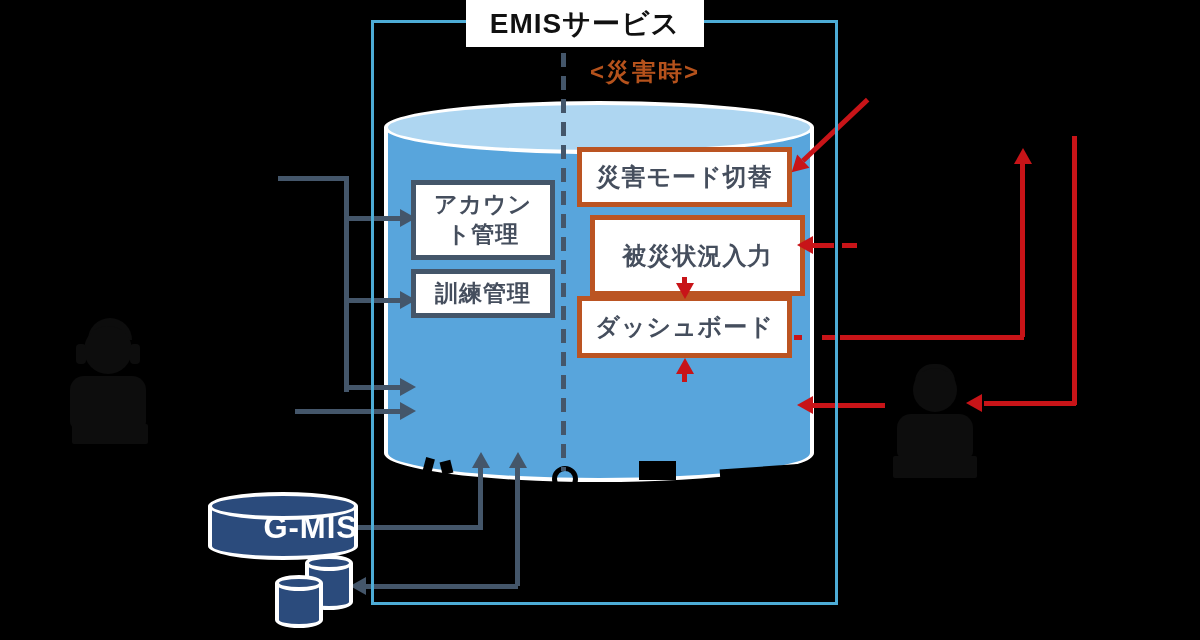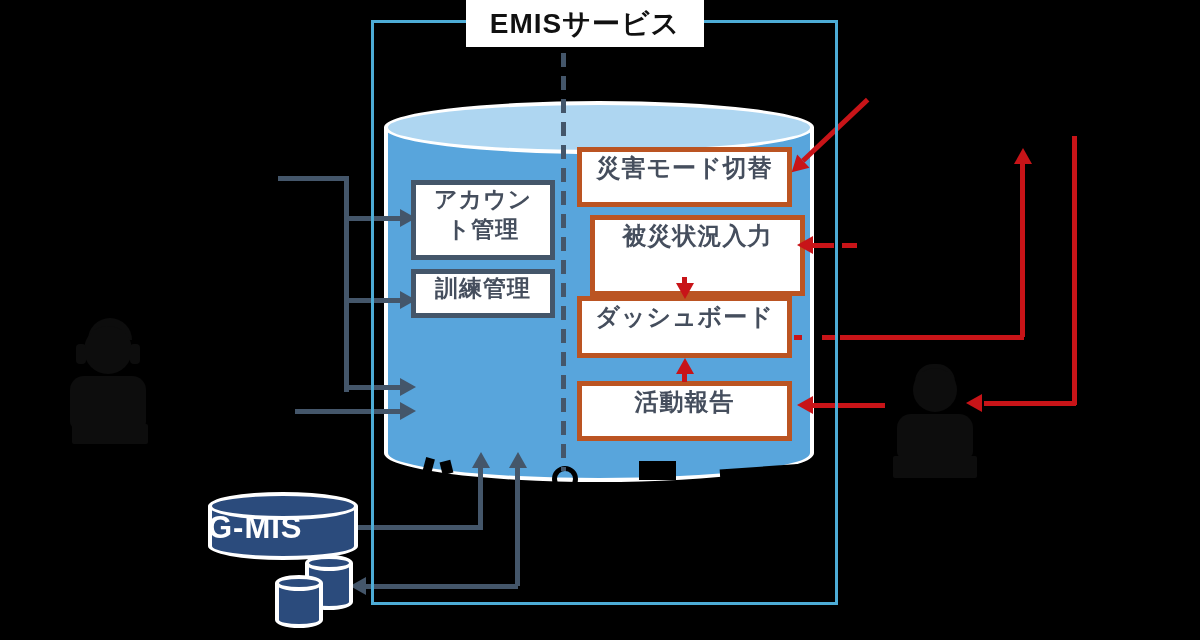--- a/index.html
+++ b/index.html
@@ -13,21 +13,21 @@
   
   .ell{position:absolute;border:4px solid #fff;border-radius:50%;box-sizing:border-box;}
   .cylbody{position:absolute;box-sizing:border-box;border-left:4px solid #fff;border-right:4px solid #fff;}
 
   
   .divider{position:absolute;left:561px;top:53px;width:5px;height:418px;
            background:repeating-linear-gradient(180deg,var(--slate,#44566a) 0 14px,transparent 14px 23px);}
 
   
   .nbox,.dbox{position:absolute;background:#fff;display:flex;flex-direction:column;align-items:center;
-              justify-content:flex-start;box-sizing:border-box;font-weight:bold;text-align:center;
+              justify-content:center;box-sizing:border-box;font-weight:bold;text-align:center;
               color:var(--box-text,#454e5d);}
   .nbox{border:5px solid var(--slate,#44566a);font-size:23px;line-height:1.3;letter-spacing:1px;}
   .dbox{border:5px solid var(--orange,#bb5422);font-size:24px;letter-spacing:1px;}
 
   
   .title-box{position:absolute;left:466px;top:0;width:238px;height:47px;background:#fff;
              display:flex;align-items:center;justify-content:center;}
   .title-text{font-size:28px;font-weight:bold;color:var(--title-text,#111);letter-spacing:1px;}
   .phase{position:absolute;left:555px;top:56px;width:180px;text-align:center;
          font-size:24px;font-weight:bold;color:var(--orange-text,#b5521c);letter-spacing:2px;}
@@ -43,21 +43,21 @@
   .tri-left-red{border-right:16px solid var(--red,#c81418);border-top:9px solid transparent;border-bottom:9px solid transparent;}
   .tri-up-red{border-bottom:16px solid var(--red,#c81418);border-left:9px solid transparent;border-right:9px solid transparent;}
   .tri-down-red{border-top:16px solid var(--red,#c81418);border-left:9px solid transparent;border-right:9px solid transparent;}
   .arrow-diag{position:absolute;display:flex;align-items:center;transform-origin:0 50%;height:18px;}
   .arrow-diag .shaft{flex:1;height:5px;background:var(--red,#c81418);}
   .arrow-diag .head{width:0;height:0;border-left:16px solid var(--red,#c81418);
                     border-top:9px solid transparent;border-bottom:9px solid transparent;}
 
   
   .gmis-label{position:absolute;left:208px;top:508px;width:150px;height:40px;line-height:40px;
-              text-align:left;font-size:31px;font-weight:bold;color:#fff;letter-spacing:1px;}
+              text-align:right;font-size:31px;font-weight:bold;color:#fff;letter-spacing:1px;}
 
   
   .sil{position:absolute;background:var(--silhouette,#0d0d0d);}
   .sil-round{border-radius:50%;}
 
   
   .rem{position:absolute;background:#000;}
 </style>
 </head>
 <body>
@@ -85,23 +85,20 @@
   </div>
 
   <div class="dbox" style="left:577px;top:147px;width:215px;height:60px;">
     <span>災害モード切替</span>
   </div>
   <div class="dbox" style="left:590px;top:215px;width:215px;height:81px;">
     <span>被災状況入力</span>
   </div>
   <div class="dbox" style="left:577px;top:296px;width:215px;height:62px;">
     <span>ダッシュボード</span>
-  </div>
-  <div class="dbox" style="left:577px;top:381px;width:215px;height:60px;">
-    <span>活動報告</span>
   </div>
 
   <div class="seg slate-bg" style="left:278px;top:176px;width:67px;height:5px;"></div>
   <div class="seg slate-bg" style="left:344px;top:176px;width:5px;height:216px;"></div>
   <div class="seg slate-bg" style="left:344px;top:216px;width:58px;height:5px;"></div>
   <div class="tri tri-right-slate" style="left:400px;top:209px;"></div>
   <div class="seg slate-bg" style="left:344px;top:298px;width:58px;height:5px;"></div>
   <div class="tri tri-right-slate" style="left:400px;top:291px;"></div>
   <div class="seg slate-bg" style="left:344px;top:385px;width:58px;height:5px;"></div>
   <div class="tri tri-right-slate" style="left:400px;top:378px;"></div>
@@ -142,20 +139,21 @@
   <div class="tri tri-down-red" style="left:676px;top:283px;"></div>
 
   <div class="tri tri-up-red" style="left:676px;top:358px;"></div>
   <div class="seg red-bg" style="left:682px;top:373px;width:5px;height:9px;"></div>
 
   <div class="frame"></div>
 
   <div class="title-box">
     <span class="title-text">EMISサービス</span>
   </div>
+  <div class="phase">&lt;災害時&gt;</div>
 
   <div class="ell" style="left:208px;top:532px;width:150px;height:28px;background:var(--navy,#2b4b7c);"></div>
   <div class="cylbody" style="left:208px;top:506px;width:150px;height:40px;background:var(--navy,#2b4b7c);"></div>
   <div class="ell" style="left:208px;top:492px;width:150px;height:28px;background:var(--navy,#2b4b7c);"></div>
   <div class="gmis-label">G-MIS</div>
 
   <div>
     <div class="ell" style="left:305px;top:594px;width:48px;height:16px;background:var(--navy,#2b4b7c);"></div>
     <div class="cylbody" style="left:305px;top:563px;width:48px;height:39px;background:var(--navy,#2b4b7c);"></div>
     <div class="ell" style="left:305px;top:555px;width:48px;height:16px;background:var(--navy,#2b4b7c);"></div>

